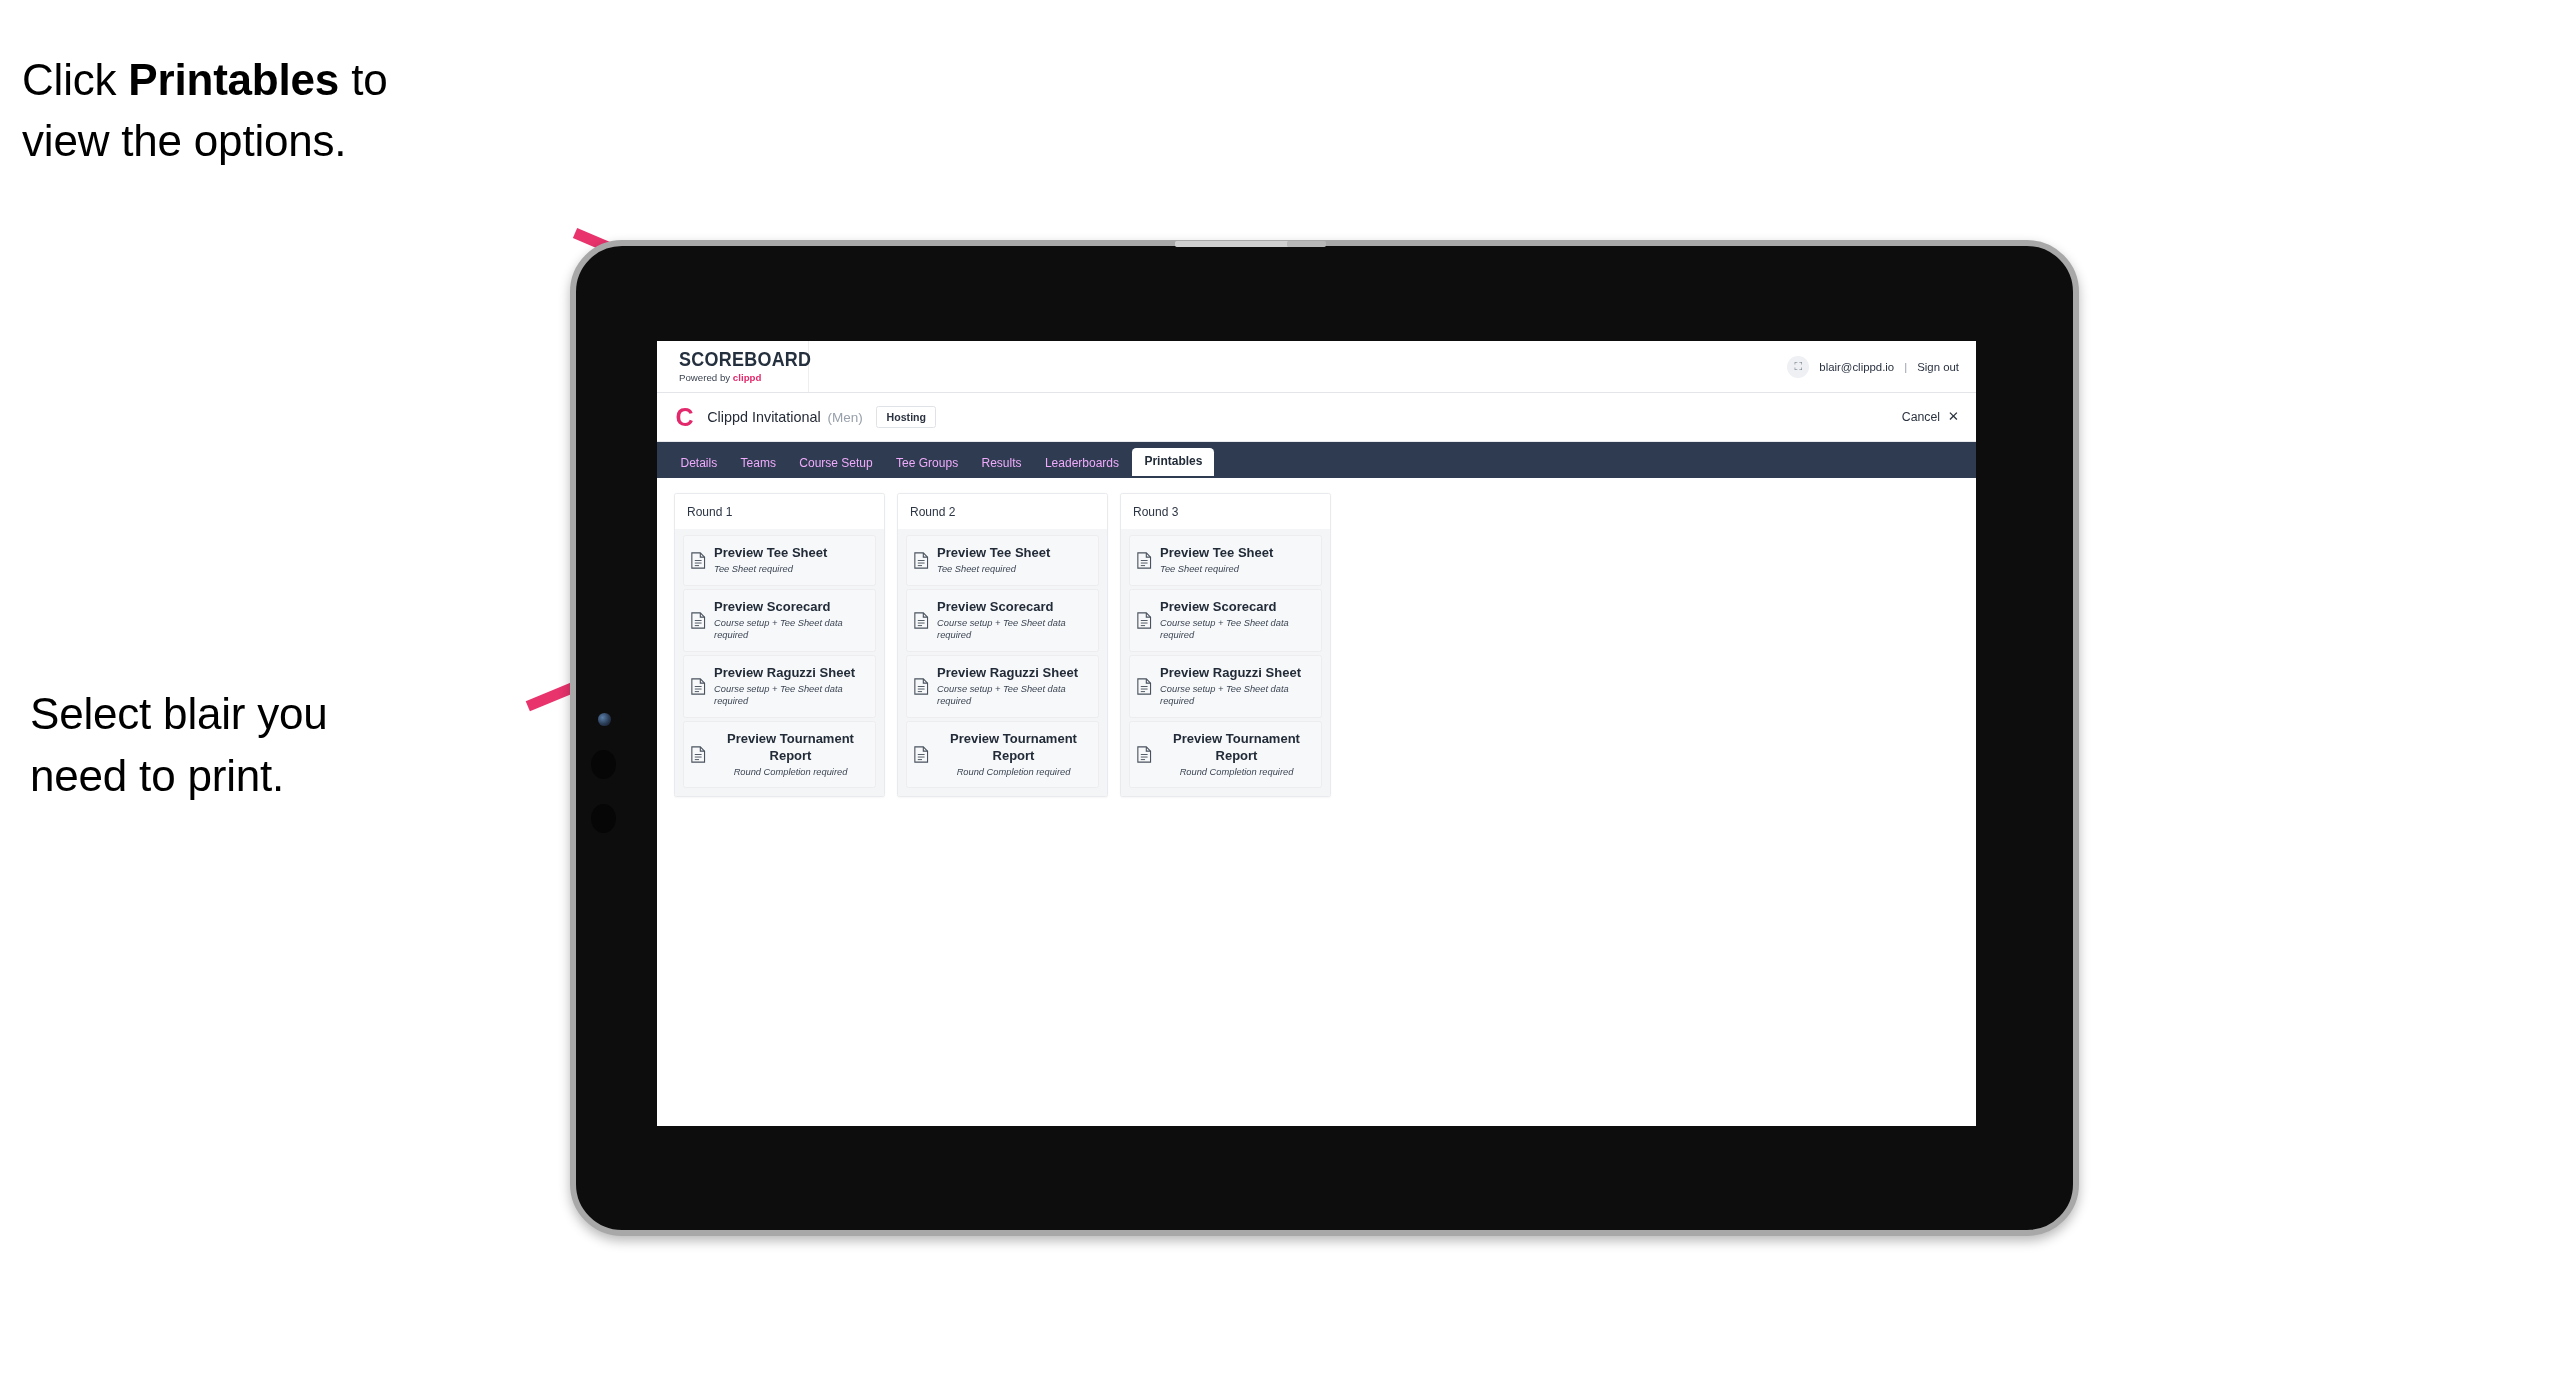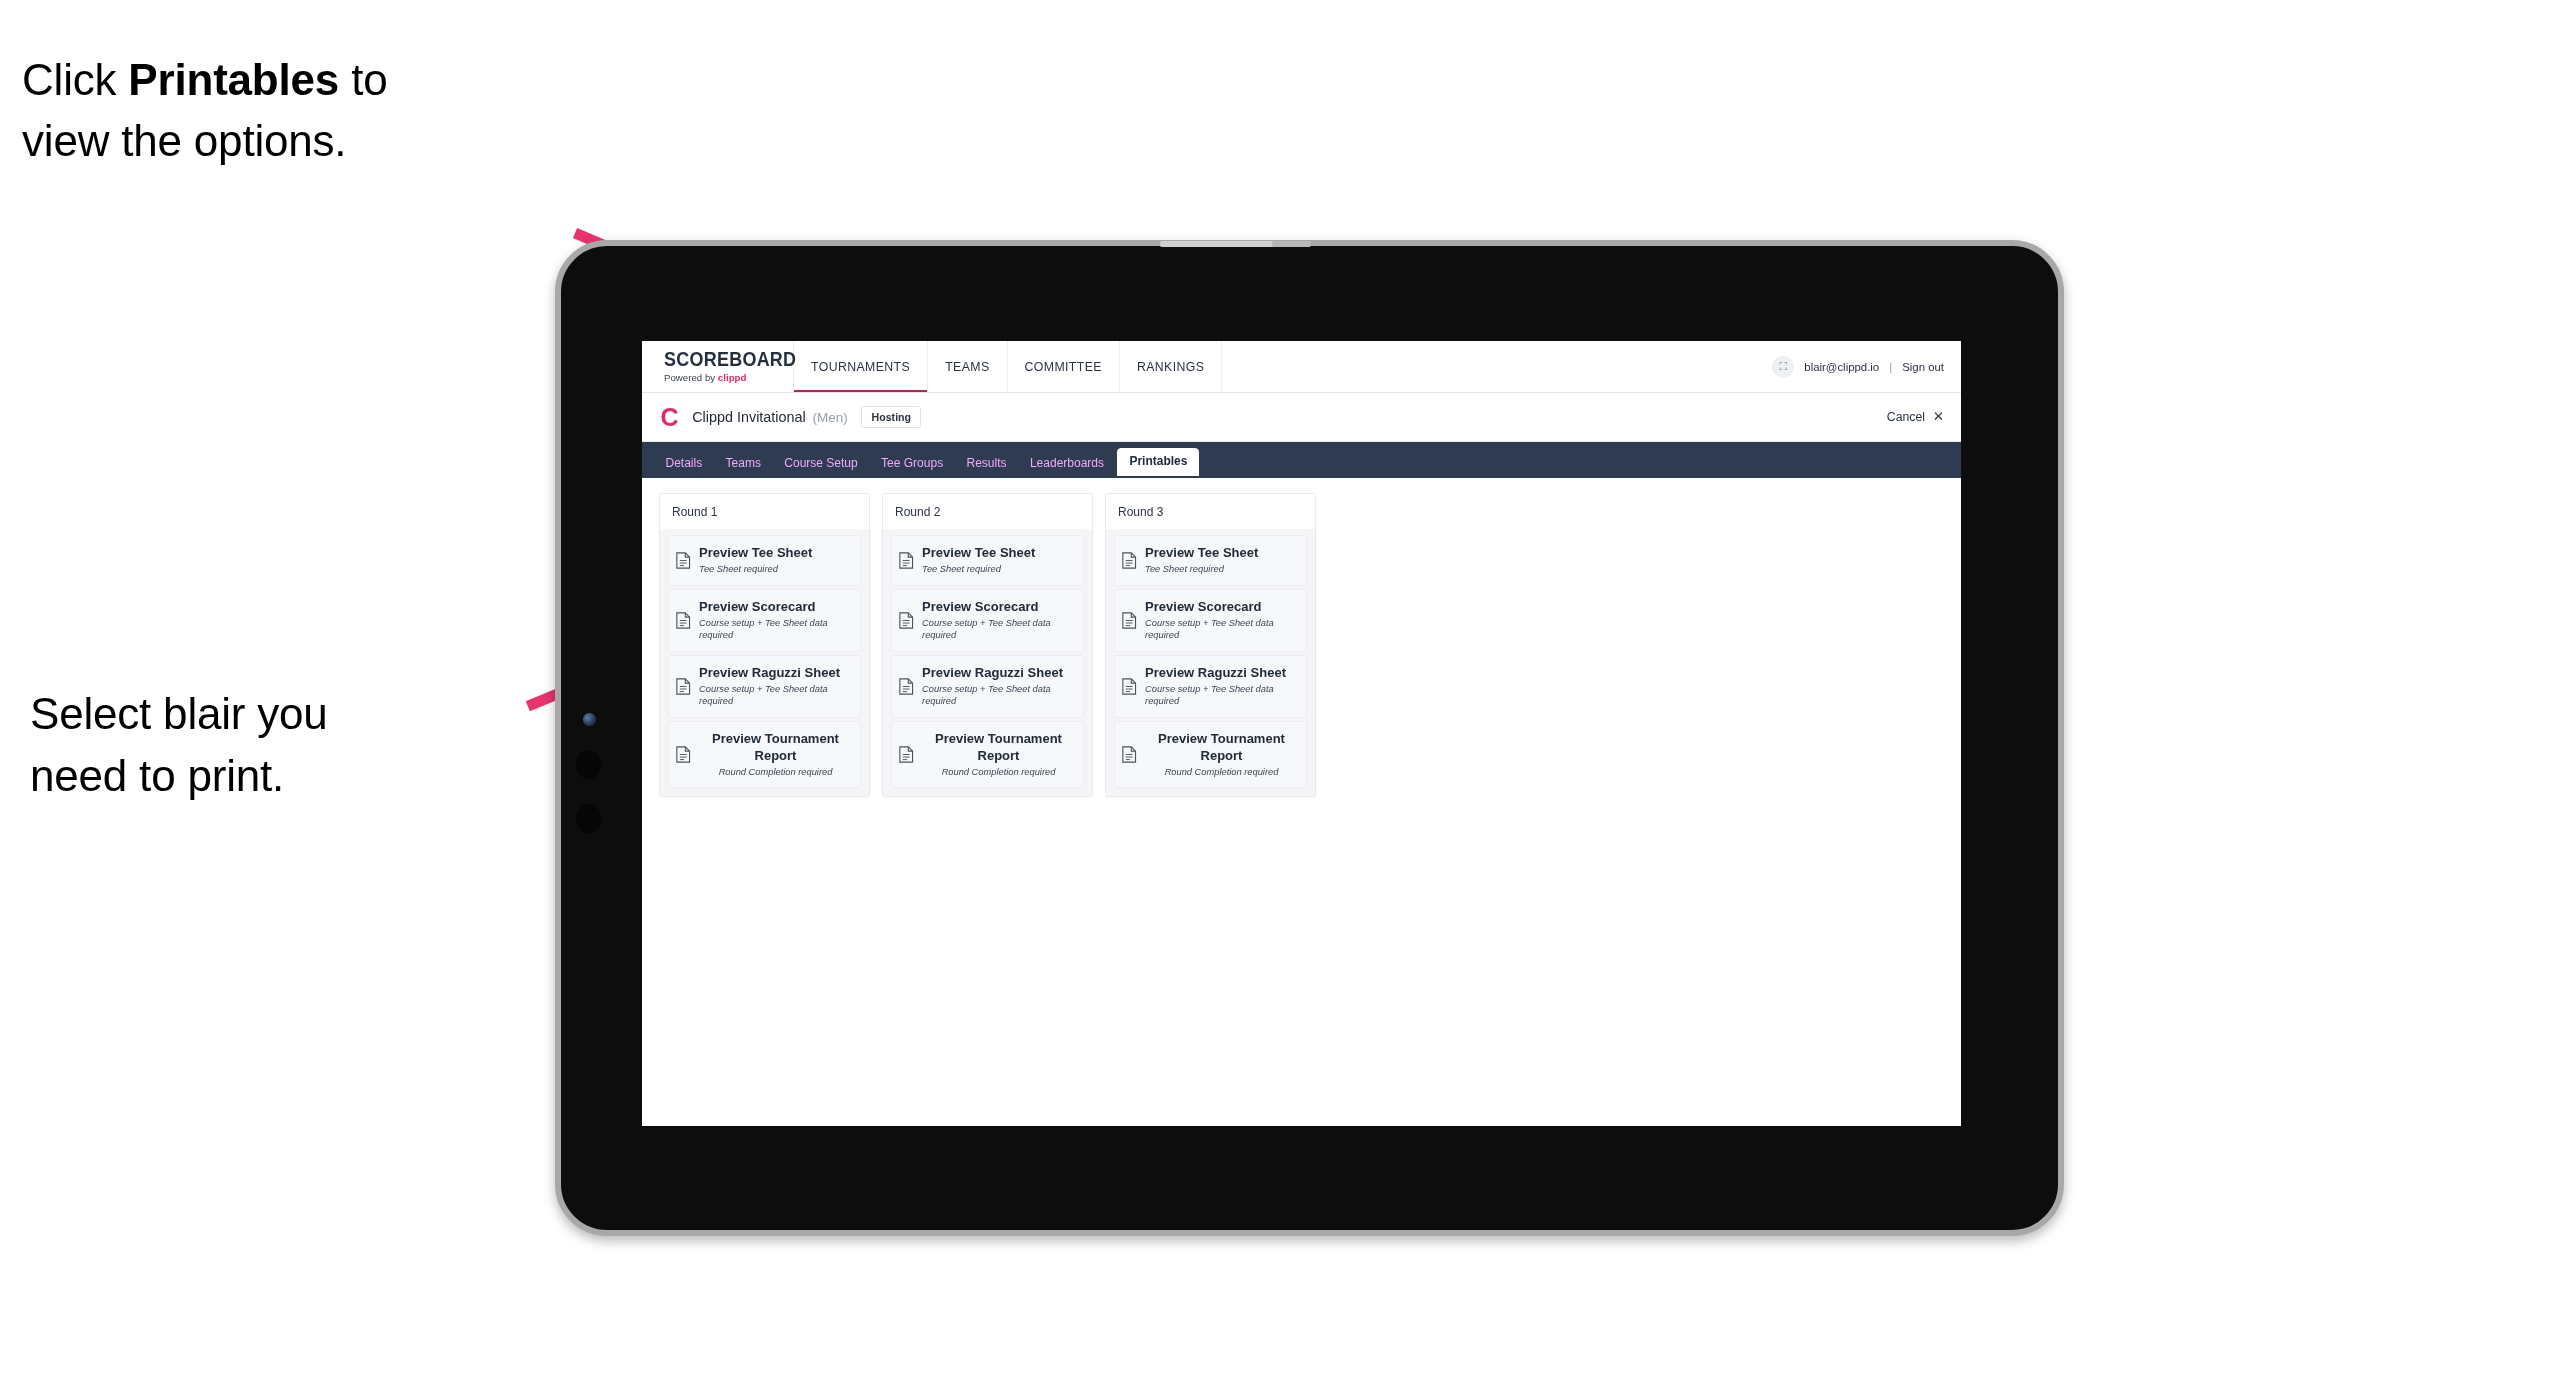--- a/index.html
+++ b/index.html
@@ -27,21 +27,21 @@
   #annot-note    { left: 17px;  top: 1033px; width: 693px; }
 
   
   .arrow-svg { position: absolute; pointer-events: none; }
   #arrow1 { left: 524px; top: 127px; }
   #arrow2 { left: 507px; top: 592px; }
 
   
   #tablet {
     position: absolute;
-    left: 555px; top: 210px;
+    left: 570px; top: 210px;
     width: 1509px; height: 996px;
     background: #0d0d0d;
     border-radius: 52px;
     border: 6px solid #a8a8a8;
     box-shadow: 0 5px 12px rgba(0,0,0,.28);
   }
   #tablet-topnotch {
     position: absolute; left: 40%; top: -5px;
     width: 118px; height: 6px;
     background: #cfcfcf; border-radius: 1.7px;
@@ -234,26 +234,20 @@
     <div class="side-btn" id="side-btn-2"></div>
 
     <div id="screen">
 
       <div id="topbar">
         <div id="brand">
           <div id="brand-word">SCOREBOARD</div>
           <div id="brand-sub"><span>Powered by </span><span class="clippd">clippd</span></div>
         </div>
 
-        <div id="mainnav">
-          <div class="navlink active">TOURNAMENTS</div>
-          <div class="navlink">TEAMS</div>
-          <div class="navlink">COMMITTEE</div>
-          <div class="navlink">RANKINGS</div>
-        </div>
 
         <div id="topbar-right">
           <div id="avatar">⛶</div>
           <div id="user-email">blair@clippd.io</div>
           <div class="divider-pipe">|</div>
           <div id="signout">Sign out</div>
         </div>
       </div>
 
       <div id="tourrow">

